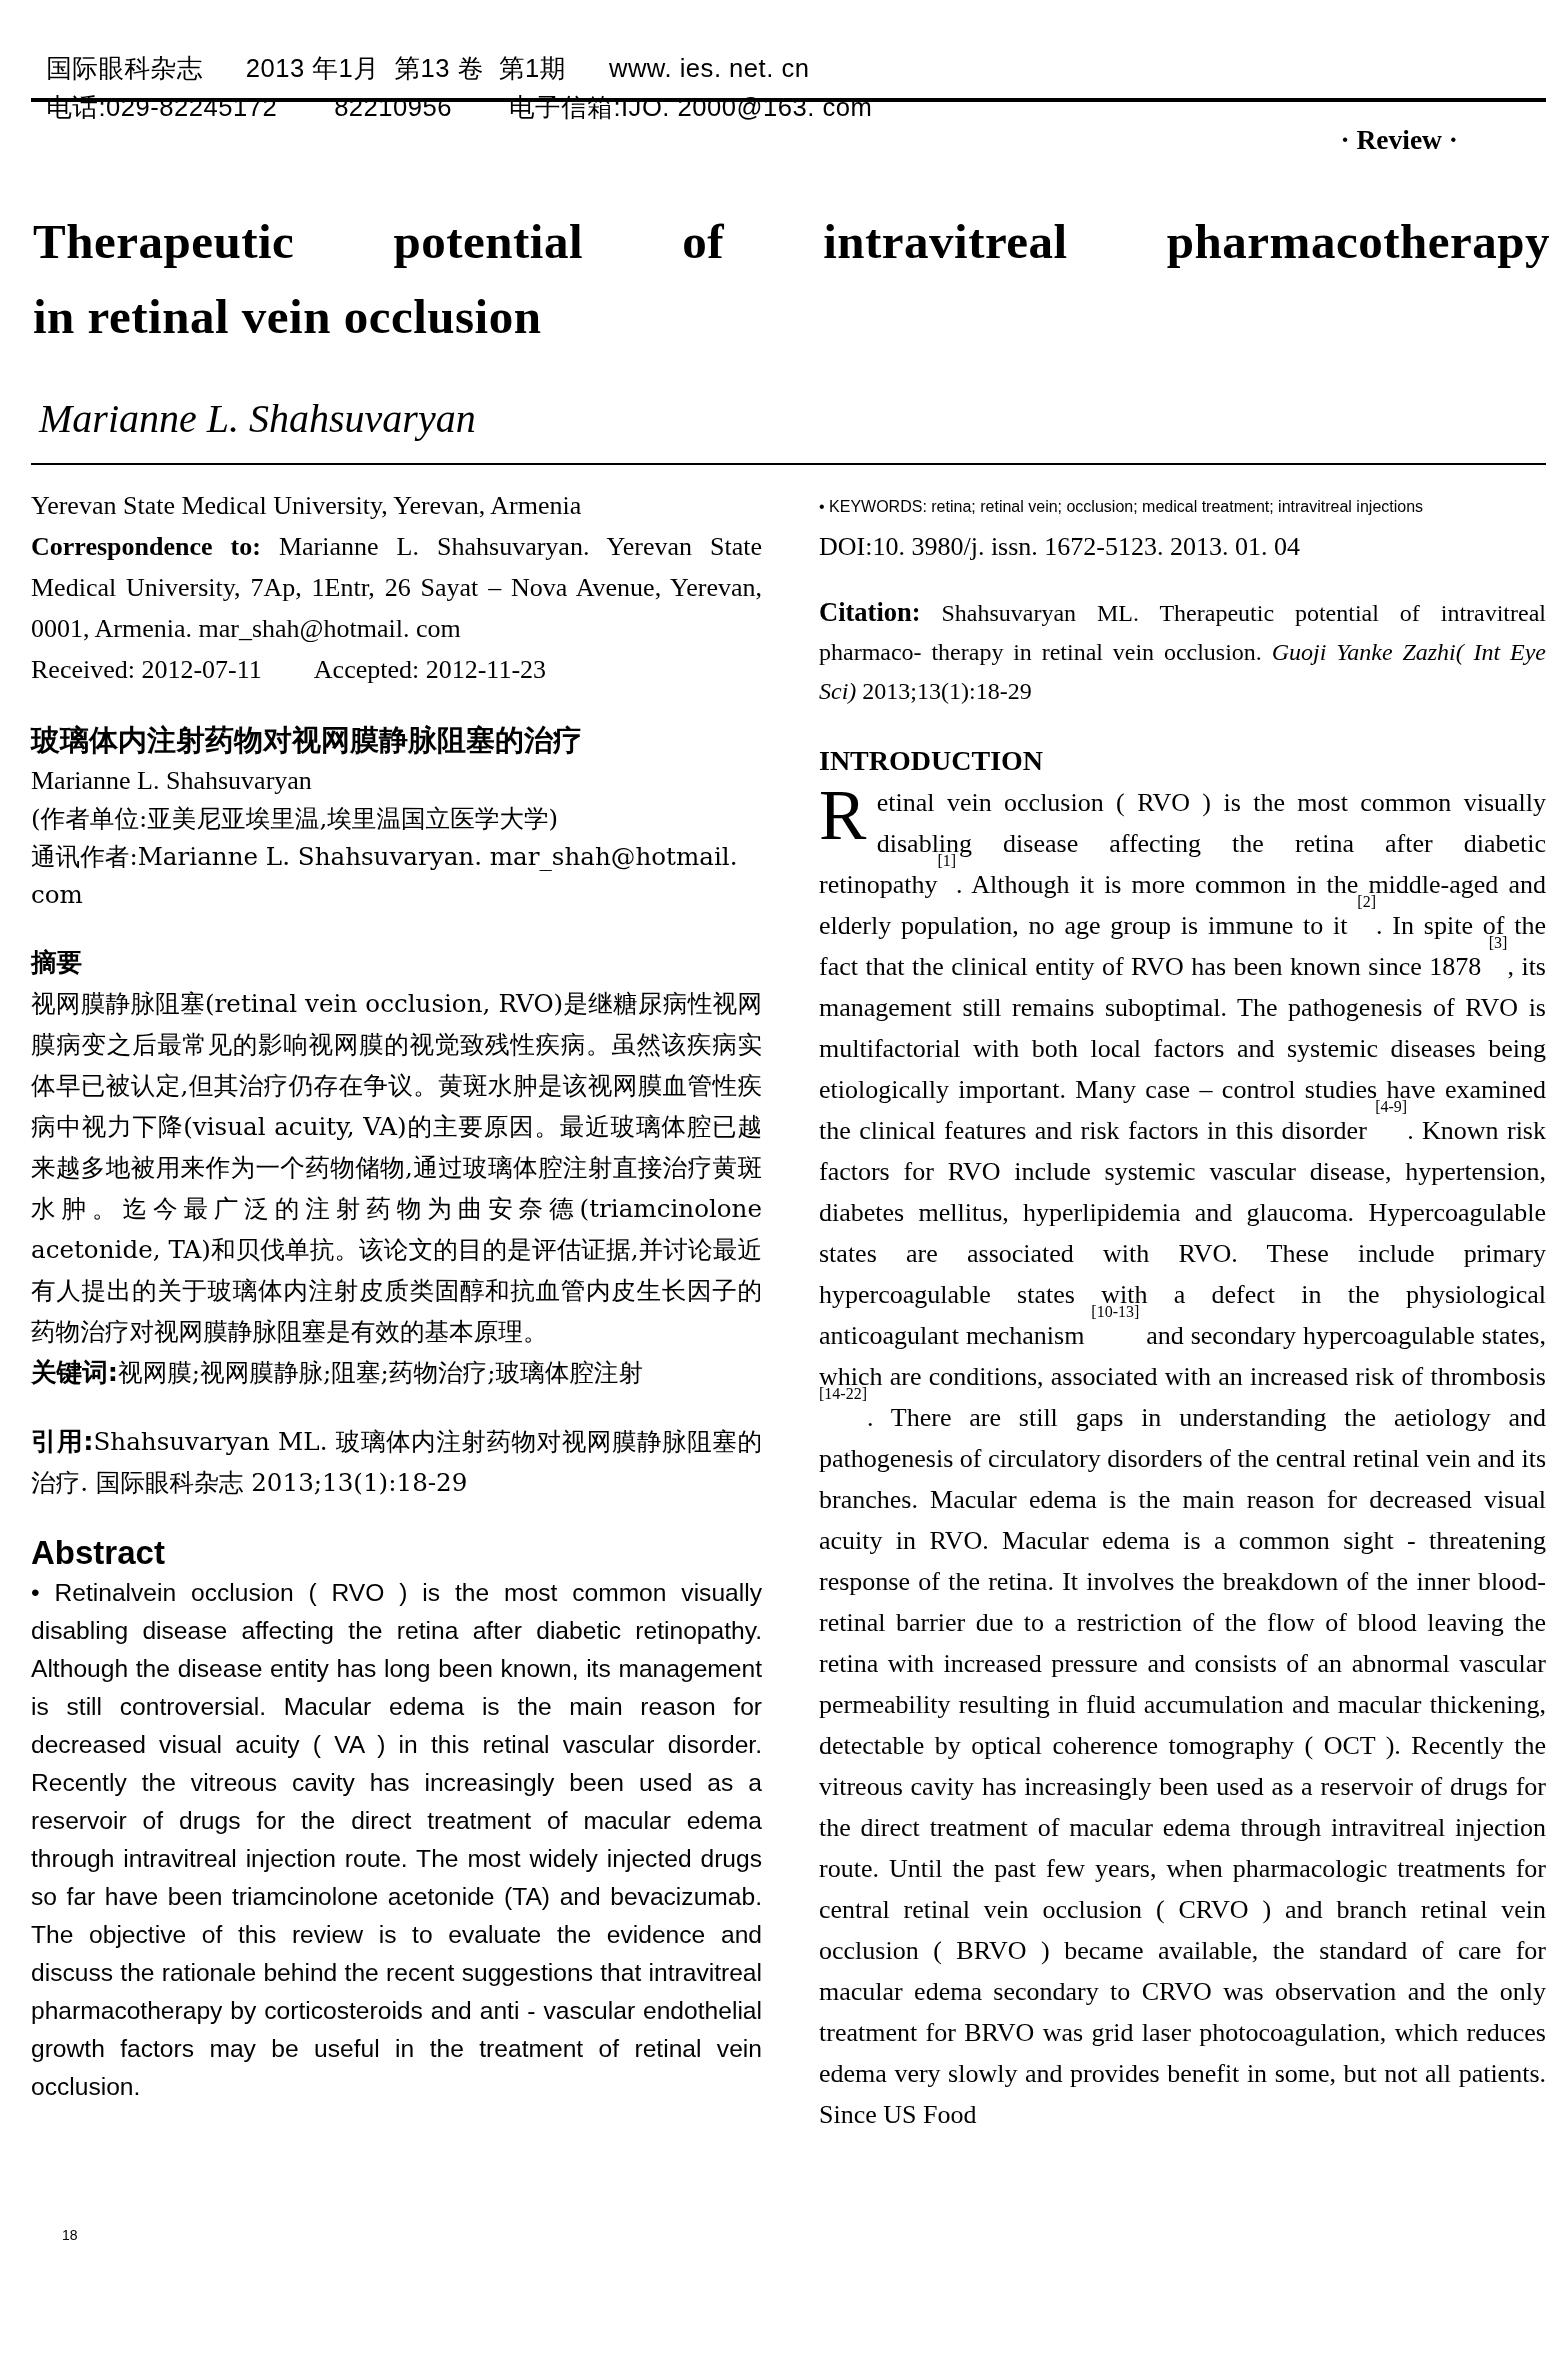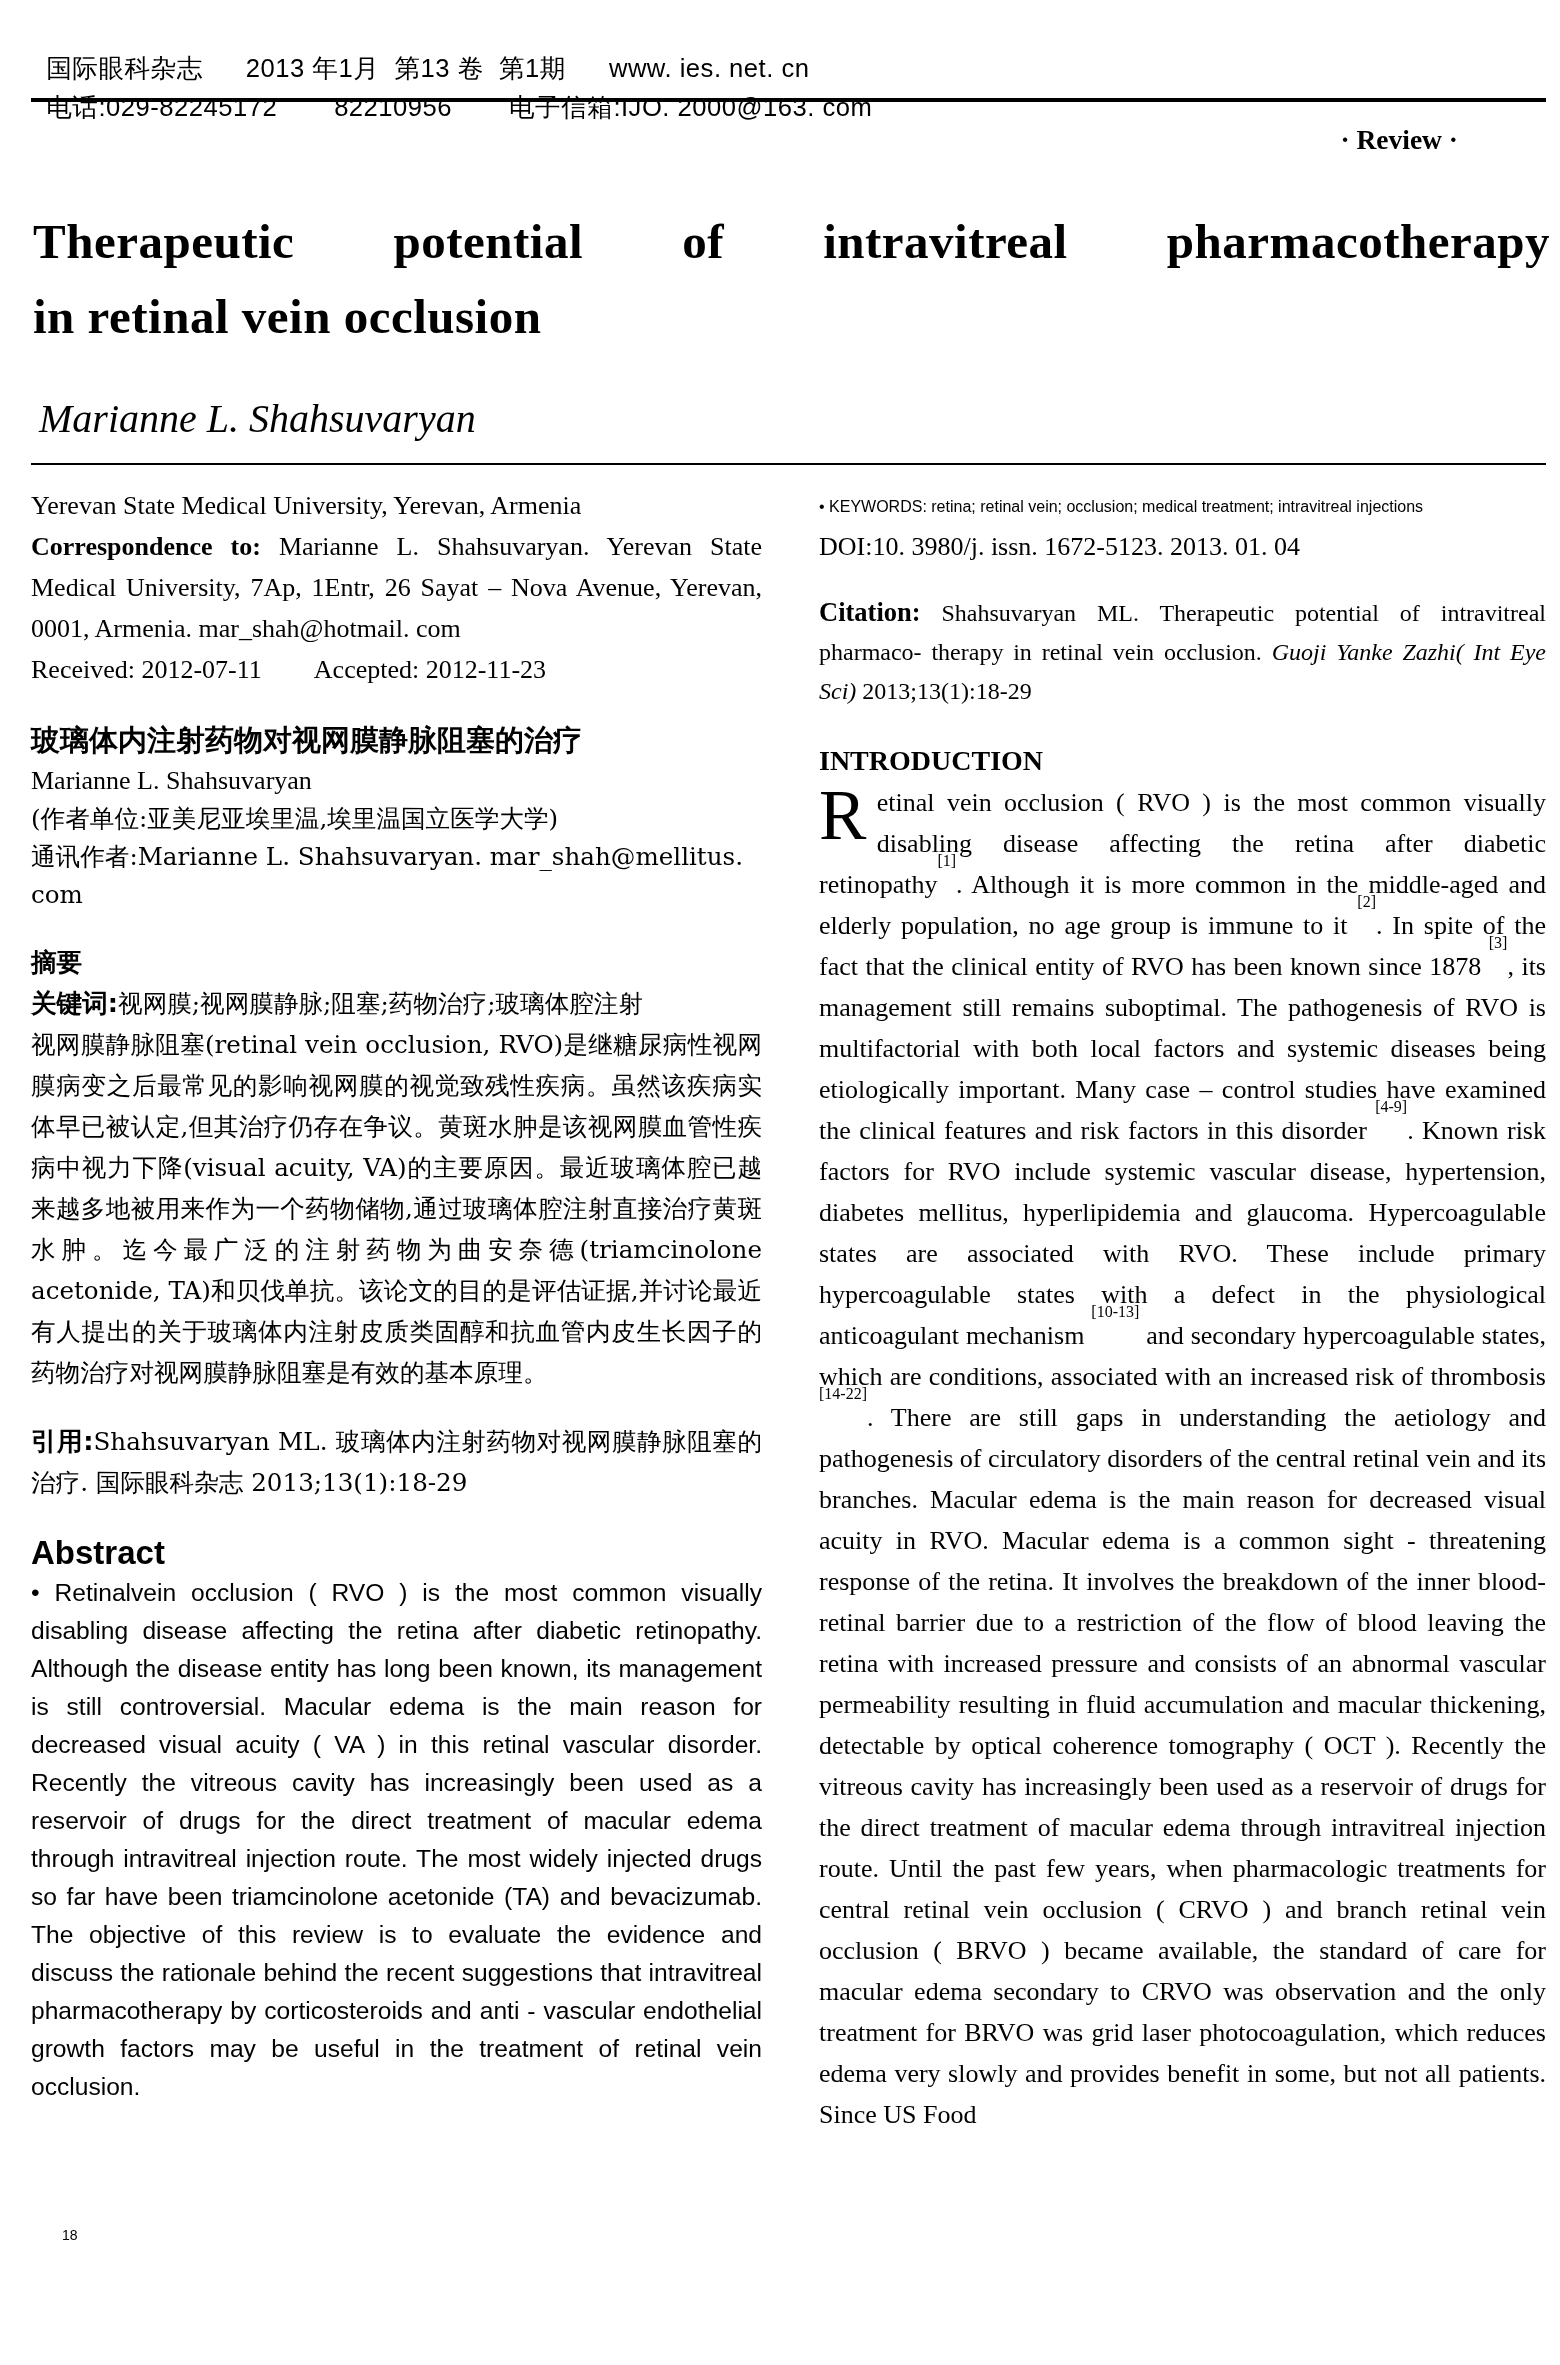--- a/index.html
+++ b/index.html
@@ -53,26 +53,26 @@
 
 <div class="col colL" style="top:485px;">
   <p>Yerevan State Medical University, Yerevan, Armenia</p>
   <p class="just"><span class="b">Correspondence to:</span><span> Marianne L.  Shahsuvaryan.  Yerevan State Medical University, 7Ap, 1Entr, 26 Sayat – Nova Avenue, Yerevan, 0001, Armenia.  mar_shah@hotmail. com</span></p>
   <p><span>Received: 2012-07-11</span><span class="gap" style="width:52px"></span><span>Accepted: 2012-11-23</span></p>
 
   <div style="height:29px"></div>
   <p class="cn-title">玻璃体内注射药物对视网膜静脉阻塞的治疗</p>
   <p style="line-height:38px">Marianne L. Shahsuvaryan</p>
   <p class="cn" style="line-height:38px">(作者单位:亚美尼亚埃里温,埃里温国立医学大学)</p>
-  <p class="cn" style="line-height:38px">通讯作者:Marianne L.  Shahsuvaryan.  mar_shah@mellitus. com</p>
+  <p class="cn" style="line-height:38px">通讯作者:Marianne L.  Shahsuvaryan.  mar_shah@hotmail. com</p>
 
   <div style="height:28px"></div>
   <p class="cn-h">摘要</p>
+  <p class="cn just">视网膜静脉阻塞(retinal vein occlusion, RVO)是继糖尿病性视网膜病变之后最常见的影响视网膜的视觉致残性疾病。虽然该疾病实体早已被认定,但其治疗仍存在争议。黄斑水肿是该视网膜血管性疾病中视力下降(visual acuity, VA)的主要原因。最近玻璃体腔已越来越多地被用来作为一个药物储物,通过玻璃体腔注射直接治疗黄斑水肿。迄今最广泛的注射药物为曲安奈德(triamcinolone acetonide, TA)和贝伐单抗。该论文的目的是评估证据,并讨论最近有人提出的关于玻璃体内注射皮质类固醇和抗血管内皮生长因子的药物治疗对视网膜静脉阻塞是有效的基本原理。</p>
   <p class="cn just"><span class="cn-h">关键词:</span><span>视网膜;视网膜静脉;阻塞;药物治疗;玻璃体腔注射</span></p>
-  <p class="cn just">视网膜静脉阻塞(retinal vein occlusion, RVO)是继糖尿病性视网膜病变之后最常见的影响视网膜的视觉致残性疾病。虽然该疾病实体早已被认定,但其治疗仍存在争议。黄斑水肿是该视网膜血管性疾病中视力下降(visual acuity, VA)的主要原因。最近玻璃体腔已越来越多地被用来作为一个药物储物,通过玻璃体腔注射直接治疗黄斑水肿。迄今最广泛的注射药物为曲安奈德(triamcinolone acetonide, TA)和贝伐单抗。该论文的目的是评估证据,并讨论最近有人提出的关于玻璃体内注射皮质类固醇和抗血管内皮生长因子的药物治疗对视网膜静脉阻塞是有效的基本原理。</p>
 
   <div style="height:28px"></div>
   <p class="cn just"><span class="cn-h">引用:</span><span>Shahsuvaryan ML. 玻璃体内注射药物对视网膜静脉阻塞的治疗. 国际眼科杂志 2013;13(1):18-29</span></p>
 
   <div style="height:28px"></div>
   <p class="abstract-h">Abstract</p>
   <p class="abs-body just">• Retinalvein occlusion ( RVO ) is the most common visually disabling disease affecting the retina after diabetic retinopathy. Although the disease entity has long been known, its management is still controversial. Macular edema is the main reason for decreased visual acuity ( VA ) in this retinal vascular disorder. Recently the vitreous cavity has increasingly been used as a reservoir of drugs for the direct treatment of macular edema through intravitreal injection route. The most widely injected drugs so far have been triamcinolone acetonide (TA) and bevacizumab. The objective of this review is to evaluate the evidence and discuss the rationale behind the recent suggestions that intravitreal pharmacotherapy by corticosteroids and anti - vascular endothelial growth factors may be useful in the treatment of retinal vein occlusion.</p>
 </div>
 
 <div class="abs pagenum">18</div>

